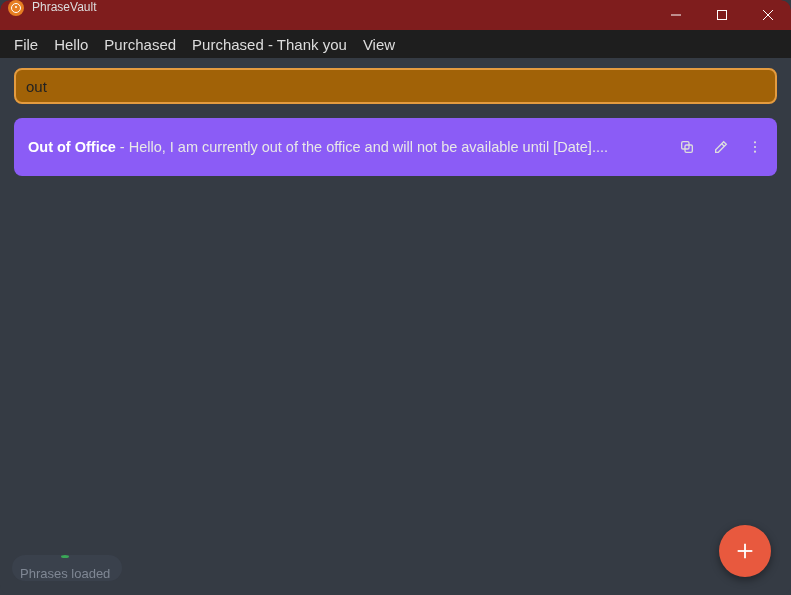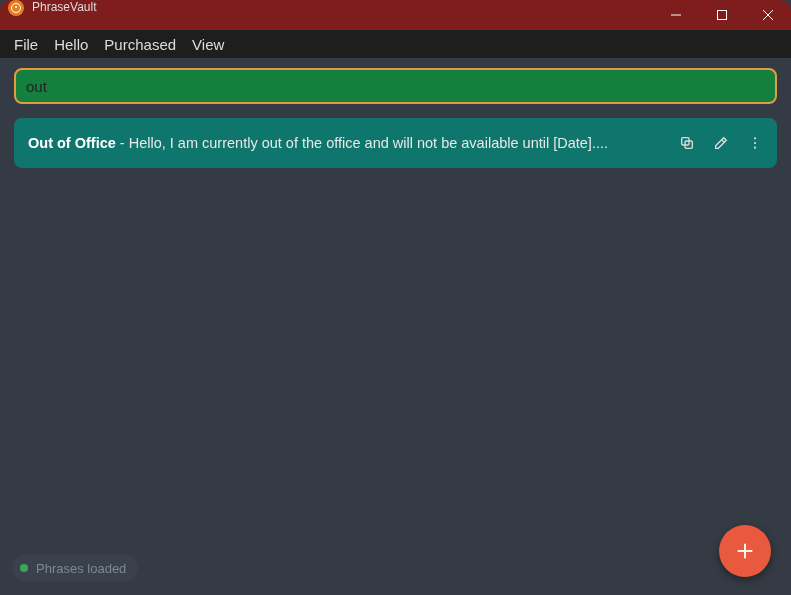--- a/index.html
+++ b/index.html
@@ -68,35 +68,35 @@
     border-bottom-right-radius: 10px;
   }
 
   
   .search-wrap {
     margin: 10px 14px 0 14px;
   }
   .search {
     width: 100%;
     height: 36px;
-    background: #15803d;
+    background: #a16207;
     border: 2px solid #E49B3F;
     border-radius: 8px;
     padding: 0 10px;
     font-size: 15px;
     color: #222;
     outline: none;
   }
 
   
   .result {
     margin: 14px 14px 0 14px;
-    background: #0f766e;
+    background: #8b5cf6;
     border-radius: 8px;
-    height: 50px;
+    height: 58px;
     display: flex;
     align-items: center;
     padding: 0 8px 0 14px;
   }
   .result-text {
     flex: 1;
     white-space: nowrap;
     overflow: hidden;
     text-overflow: ellipsis;
     font-size: 14.5px;
@@ -117,20 +117,21 @@
     left: 12px; bottom: 14px;
     background: #3a414c;
     border-radius: 14px;
     height: 26px;
     padding: 0 12px 0 8px;
     display: flex;
     align-items: center;
     gap: 8px;
     font-size: 13px;
     color: #7f8794;
+    flex-direction: column;
   }
   .status-dot {
     width: 8px; height: 8px; border-radius: 50%;
     background: #3aa757;
   }
 
   
   .fab {
     position: absolute;
     right: 20px; bottom: 18px;
@@ -167,20 +168,21 @@
           <line x1="10" y1="0" x2="0" y2="10" stroke="#fff" stroke-width="1"></line>
         </svg>
     </div>
   </div>
 </div>
 
 <div class="menubar">
   <div class="menu-item">File</div>
   <div class="menu-item">Hello</div>
   <div class="menu-item">Purchased</div>
+  <div class="menu-item">Purchased - Thank you</div>
   <div class="menu-item">View</div>
 </div>
 
 <div class="content">
 
   <div class="search-wrap">
     <input class="search" type="text" value="out" style="">
   </div>
 
   <div class="result">

